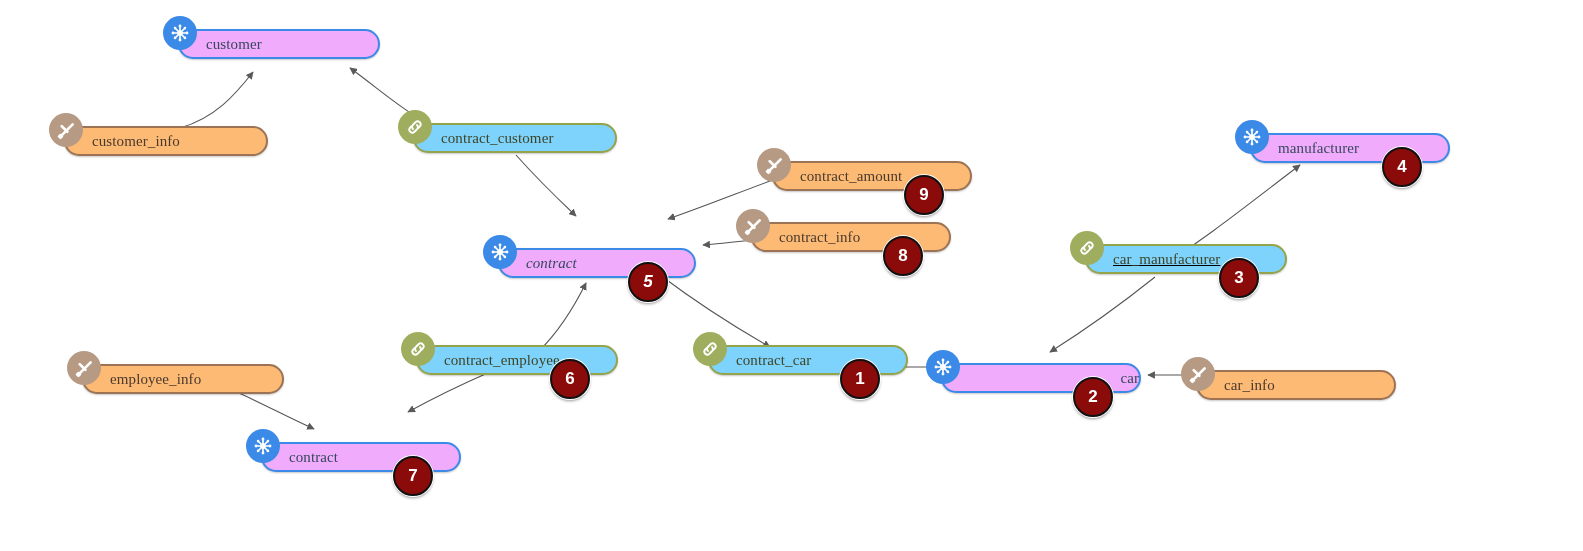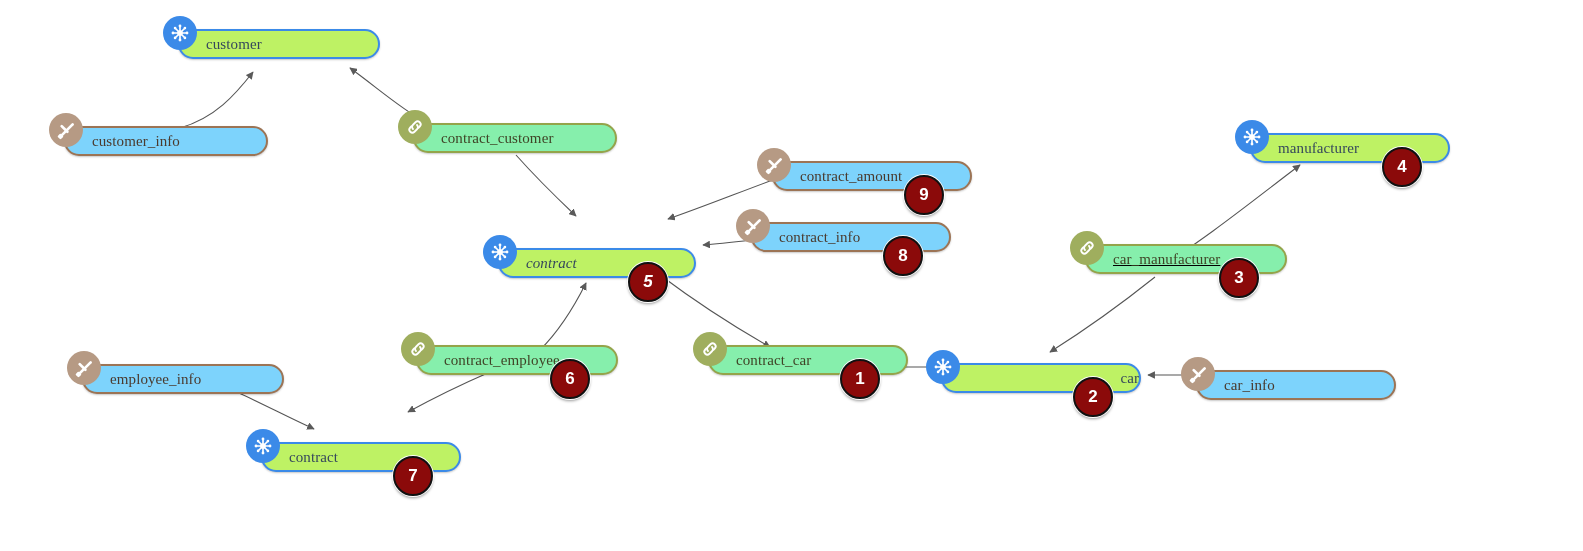--- a/index.html
+++ b/index.html
@@ -6,27 +6,27 @@
   body{width:1583px;height:551px;overflow:hidden;font-family:"Liberation Serif",serif;}
   #canvas{position:relative;width:1583px;height:551px;background:#ffffff;}
   #edges{position:absolute;left:0;top:0;width:1583px;height:551px;pointer-events:none;}
 
   .node{position:absolute;box-sizing:border-box;height:30px;border-radius:15px;
         display:flex;align-items:center;border:2px solid;}
   .node .label{position:relative;z-index:3;font-size:15px;line-height:1;white-space:nowrap;
         padding-left:26px;letter-spacing:.1px;}
 
   
-  .n-blue{background:#bef264;border-color:#3b8ae8;box-shadow:0 1px 2px rgba(0,0,0,.22);}
+  .n-blue{background:#f0abfc;border-color:#3b8ae8;box-shadow:0 1px 2px rgba(0,0,0,.22);}
   .n-blue .label{color:#36485c;}
   
-  .n-brown{background:#7dd3fc;border-color:#9c7455;box-shadow:0 1px 2px rgba(0,0,0,.22);}
+  .n-brown{background:#fdba74;border-color:#9c7455;box-shadow:0 1px 2px rgba(0,0,0,.22);}
   .n-brown .label{color:#4a3a2e;}
   
-  .n-green{background:#86efac;border-color:#94a44a;box-shadow:0 1px 2px rgba(0,0,0,.22);}
+  .n-green{background:#7dd3fc;border-color:#94a44a;box-shadow:0 1px 2px rgba(0,0,0,.22);}
   .n-green .label{color:#3f4426;}
 
   .node .badge-icon{position:absolute;left:-17px;top:-15px;width:34px;height:34px;border-radius:50%;
         display:flex;align-items:center;justify-content:center;z-index:2;}
   .n-blue .badge-icon{background:#3b8ae8;}
   .n-brown .badge-icon{background:#b69a84;}
   .n-green .badge-icon{background:#9fae5e;}
   .badge-icon svg{display:block;}
 
   .num{position:absolute;right:26px;top:12px;width:36px;height:36px;border-radius:50%;

